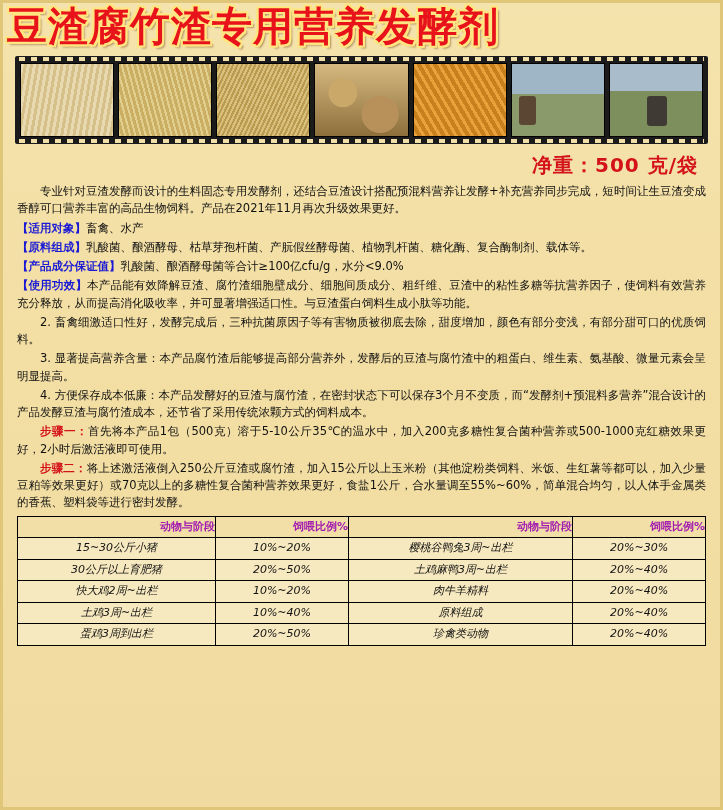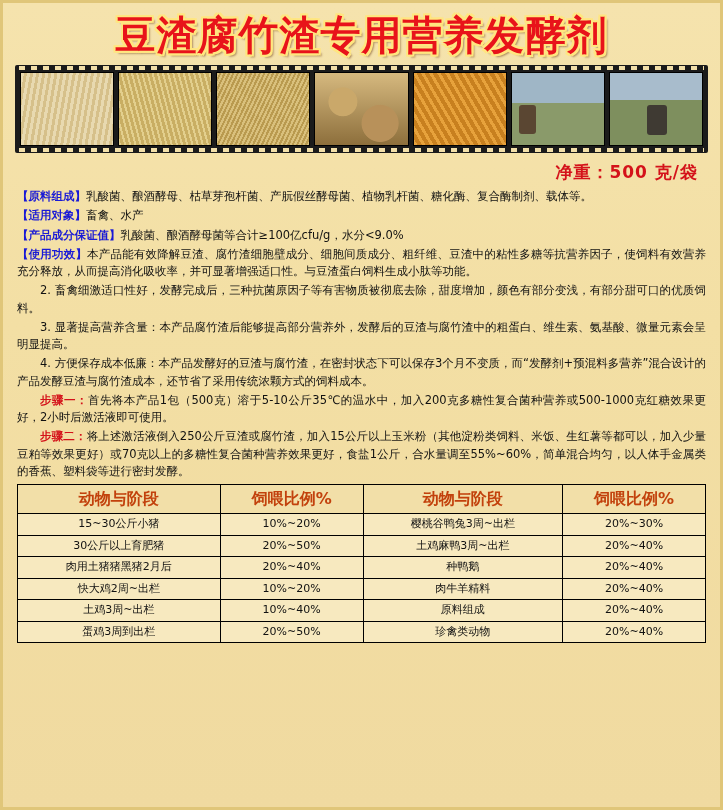--- a/index.html
+++ b/index.html
@@ -12,22 +12,21 @@
     overflow:hidden;
   }
   .page{
     position:relative;
     width:723px;height:810px;
     background:linear-gradient(180deg,#f5e3ad 0%,#f3dfa4 40%,#f0daa0 100%);
     box-sizing:border-box;
     border:3px solid #e0c679;
   }
   .title-wrap{
-    text-align:center;
-    padding:10px 4px 4px 4px;
+    padding:1px 4px 4px 4px;
   }
   .title{
     display:inline-block;
     font-family:"DejaVu Sans", sans-serif;
     font-weight:bold;
     font-size:40px;
     letter-spacing:1px;
     color:#e8131a;
     text-shadow:
        2px 0 0 #ffe680, -2px 0 0 #ffe680, 0 2px 0 #ffe680, 0 -2px 0 #ffe680,
@@ -81,21 +80,21 @@
   .f6:after{content:"";position:absolute;left:8%;top:45%;width:18%;height:40%;background:#5a4632;border-radius:3px;}
   .f7{background:
       linear-gradient(180deg,#a8bccc 0 38%,#7e8f5e 38% 100%);}
   .f7:after{content:"";position:absolute;left:40%;top:44%;width:22%;height:42%;background:#3f3a33;border-radius:3px;}
 
   .netweight{
     text-align:right;
     padding:8px 22px 2px 0;
     font-family:"DejaVu Sans", sans-serif;
     font-weight:bold;
-    font-size:17px;
+    font-size:20px;
     color:#d4121a;
     letter-spacing:1px;
   }
   .body{
     padding:0 14px;
     line-height:1.5;
   }
   .p{
     font-size:11.5px;
     margin:2px 0;
@@ -113,31 +112,32 @@
   table.feeds{
     width:100%;
     border-collapse:collapse;
     margin:4px 0 3px 0;
     font-family:"DejaVu Sans", sans-serif;
     font-size:11px;
   }
   table.feeds th{
     border:1px solid #000;
     background:#f2dfa8;
-    color:#c2410c;
+    color:#a21caf;
     font-weight:bold;
     padding:2px 0;
-    text-align:center;
-    font-size:16px;
+    text-align:right;
+    font-size:11px;
   }
   table.feeds td{
     border:1px solid #000;
     padding:2px 4px;
     text-align:center;
     background:#f7e9bf;
+    font-style:italic;
   }
   table.feeds td.cat{ text-align:center; }
   .note-indent{ text-indent:2em; }
 </style>
 </head>
 <body>
 
 <div class="page">
 
   <div class="title-wrap">
@@ -151,26 +151,29 @@
     <div class="frame f4"></div>
     <div class="frame f5"></div>
     <div class="frame f6"></div>
     <div class="frame f7"></div>
   </div>
 
   <div class="netweight">净重：500 克/袋</div>
 
   <div class="body">
 
-
+    <div class="p lead">
+      <span>专业针对豆渣发酵而设计的生料固态专用发酵剂，还结合豆渣设计搭配预混料营养让发酵+补充营养同步完成，短时间让生豆渣变成香醇可口营养丰富的高品生物饲料。产品在2021年11月再次升级效果更好。</span>
+    </div>
+
+    <div class="p">
+      <span class="tag">【适用对象】</span><span>畜禽、水产</span>
+    </div>
     <div class="p">
       <span class="tag">【原料组成】</span><span>乳酸菌、酿酒酵母、枯草芽孢杆菌、产朊假丝酵母菌、植物乳杆菌、糖化酶、复合酶制剂、载体等。</span>
-    </div>
-    <div class="p">
-      <span class="tag">【适用对象】</span><span>畜禽、水产</span>
     </div>
     <div class="p">
       <span class="tag">【产品成分保证值】</span><span>乳酸菌、酿酒酵母菌等合计≥100亿cfu/g，水分&lt;9.0%</span>
     </div>
     <div class="p">
       <span class="tag">【使用功效】</span><span>本产品能有效降解豆渣、腐竹渣细胞壁成分、细胞间质成分、粗纤维、豆渣中的粘性多糖等抗营养因子，使饲料有效营养充分释放，从而提高消化吸收率，并可显著增强适口性。与豆渣蛋白饲料生成小肽等功能。</span>
     </div>
 
     <div class="p note-indent">2. 畜禽细激适口性好，发酵完成后，三种抗菌原因子等有害物质被彻底去除，甜度增加，颜色有部分变浅，有部分甜可口的优质饲料。</div>
     <div class="p note-indent">3. 显著提高营养含量：本产品腐竹渣后能够提高部分营养外，发酵后的豆渣与腐竹渣中的粗蛋白、维生素、氨基酸、微量元素会呈明显提高。</div>
@@ -200,26 +203,20 @@
           <td class="cat">樱桃谷鸭兔3周~出栏</td>
           <td>20%~30%</td>
         </tr>
         <tr>
           <td class="cat">30公斤以上育肥猪</td>
           <td>20%~50%</td>
           <td class="cat">土鸡麻鸭3周~出栏</td>
           <td>20%~40%</td>
         </tr>
         <tr>
-          <td class="cat">肉用土猪猪黑猪2月后</td>
-          <td>20%~40%</td>
-          <td class="cat">种鸭鹅</td>
-          <td>20%~40%</td>
-        </tr>
-        <tr>
           <td class="cat">快大鸡2周~出栏</td>
           <td>10%~20%</td>
           <td class="cat">肉牛羊精料</td>
           <td>20%~40%</td>
         </tr>
         <tr>
           <td class="cat">土鸡3周~出栏</td>
           <td>10%~40%</td>
           <td class="cat">原料组成</td>
           <td>20%~40%</td>

